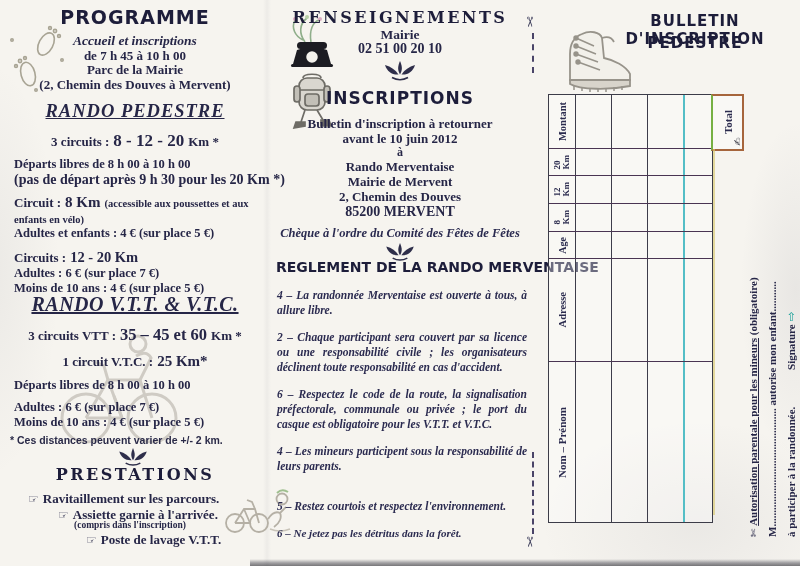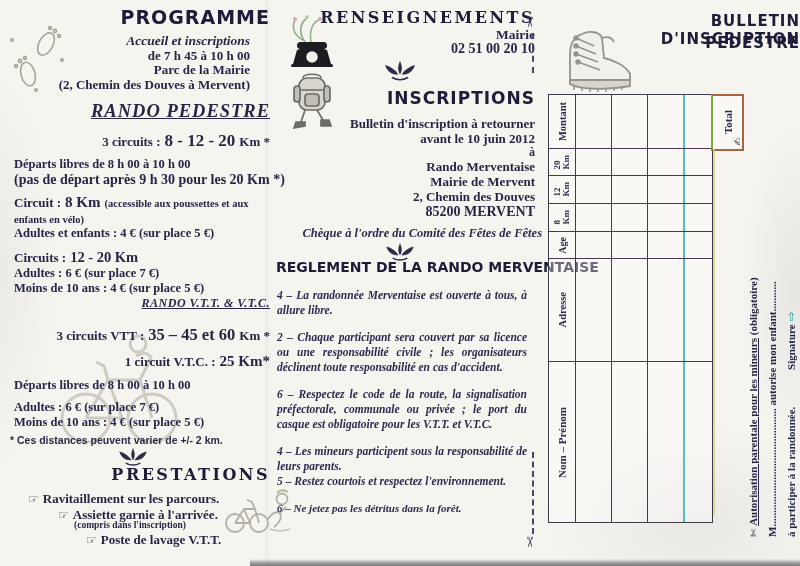--- a/index.html
+++ b/index.html
@@ -1,19 +1,19 @@
 <!DOCTYPE html>
 <html><head>
 <meta charset="utf-8">
 <style>
   html,body{margin:0;padding:0;}
   body{width:800px;height:566px;position:relative;overflow:hidden;
        background:#f6f4ef;font-family:"Liberation Serif",serif;color:#262647;}
   .abs{position:absolute;}
-  .ctr{text-align:right;}
+  .ctr{text-align:center;}
   .it{font-style:italic;}
   .hand{font-family:"DejaVu Sans",sans-serif;font-weight:700;letter-spacing:1px;color:#1d1d3a;}
   .blackletter{font-family:"DejaVu Serif",serif;font-weight:700;letter-spacing:2.5px;color:#1d1d3a;}
   .serifb{font-family:"Liberation Serif",serif;font-weight:700;color:#262647;}
   .script{font-family:"Liberation Serif",serif;font-style:italic;font-weight:700;color:#2b2b50;}
   .u{text-decoration:underline;}
   .nowrap{white-space:nowrap;}
   .vt{writing-mode:vertical-rl;transform:rotate(180deg);white-space:pre-line;
       font-family:"Liberation Serif",serif;font-weight:700;color:#2b2b4e;}
   .rot{transform-origin:0 0;transform:rotate(-90deg);}
@@ -96,21 +96,21 @@
     <path d="M34,100 L56,62 L88,62 L100,100"></path>
     <path d="M56,62 L70,100 L34,100"></path>
     <path d="M84,38 C90,34 96,34 99,40 L88,62"></path>
     <path d="M56,62 L52,48 L44,44"></path>
     <circle cx="86" cy="26" r="8"></circle>
     <path d="M70,100 L62,78"></path>
   </g>
 </svg>
 
 <div class="abs ctr" style="left:0;top:293px;width:270px;">
-  <span class="serifb it u" style="font-size:12px;letter-spacing:.5px;">RANDO V.T.T. &amp; V.T.C.</span>
+  <span class="serifb it u" style="font-size:20px;letter-spacing:.5px;">RANDO V.T.T. &amp; V.T.C.</span>
 </div>
 
 <div class="abs ctr nowrap" style="left:0;top:325px;width:270px;">
   <span class="serifb" style="font-size:13px;">3 circuits VTT :</span>
   <span class="serifb" style="font-size:16.5px;">35 – 45 et 60</span>
   <span class="serifb" style="font-size:13px;">Km *</span>
 </div>
 
 <div class="abs ctr nowrap" style="left:0;top:352px;width:270px;">
   <span class="serifb" style="font-size:13px;">1 circuit V.T.C. :</span>
@@ -223,21 +223,21 @@
   </g>
   <path d="M10,17.5 Q18,22 26,17.5" stroke="#2e2e4a" stroke-width="1.6" fill="none"></path>
 </svg>
 
 <div class="abs hand nowrap" style="left:276px;top:259px;width:254px;font-size:14px;letter-spacing:0;">REGLEMENT DE LA RANDO MERVENTAISE</div>
 
 <div class="abs" style="left:277px;top:288px;width:250px;">
   <div class="script" style="font-size:11.5px;line-height:15px;text-align:justify;margin-bottom:12px;">4 – La randonnée Merventaise est ouverte à tous, à allure libre.</div>
   <div class="script" style="font-size:11.5px;line-height:15px;text-align:justify;margin-bottom:12px;">2 – Chaque participant sera couvert par sa licence ou une responsabilité civile ; les organisateurs déclinent toute responsabilité en cas d'accident.</div>
   <div class="script" style="font-size:11.5px;line-height:15px;text-align:justify;margin-bottom:12px;">6 – Respectez le code de la route, la signalisation préfectorale, communale ou privée ; le port du casque est obligatoire pour les V.T.T. et V.T.C.</div>
-  <div class="script" style="font-size:11.5px;line-height:15px;text-align:justify;margin-bottom:0;">4 – Les mineurs participent sous la responsabilité de leurs parents.</div>
+  <div class="script" style="font-size:11.5px;line-height:15px;text-align:justify;margin-bottom:25px;">4 – Les mineurs participent sous la responsabilité de leurs parents.</div>
   <div class="script" style="font-size:11.5px;line-height:15px;margin-bottom:12px;">5 – Restez courtois et respectez l'environnement.</div>
   <div class="script" style="font-size:11px;line-height:15px;">6 – Ne jetez pas les détritus dans la forêt.</div>
 </div>
 
 <div class="abs" style="left:524px;top:14px;font-size:14px;color:#3c3c5a;transform:rotate(90deg);font-family:'DejaVu Sans',sans-serif;">✂</div>
 <div class="abs" style="left:532px;top:33px;height:40px;border-left:2px dashed #4a4468;"></div>
 <div class="abs" style="left:532px;top:452px;height:82px;border-left:2px dashed #4a4468;"></div>
 <div class="abs" style="left:524px;top:534px;font-size:14px;color:#3c3c5a;transform:rotate(90deg);font-family:'DejaVu Sans',sans-serif;">✂</div>
 
 <svg class="abs" style="left:560px;top:24px;" width="80" height="70" viewBox="0 0 80 70">

